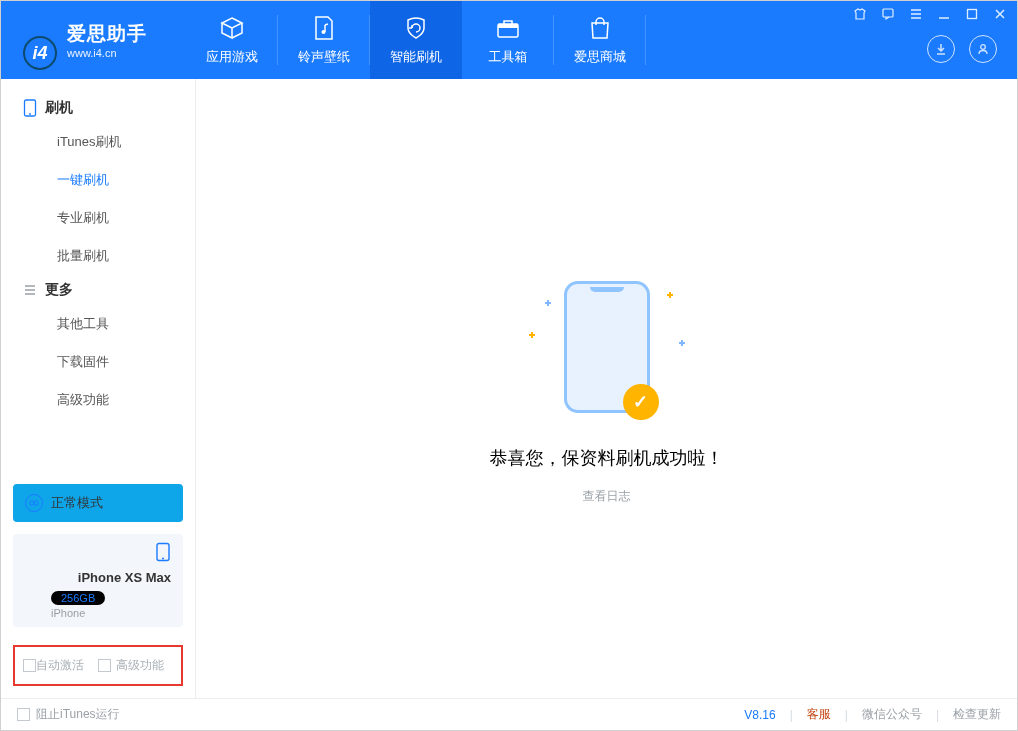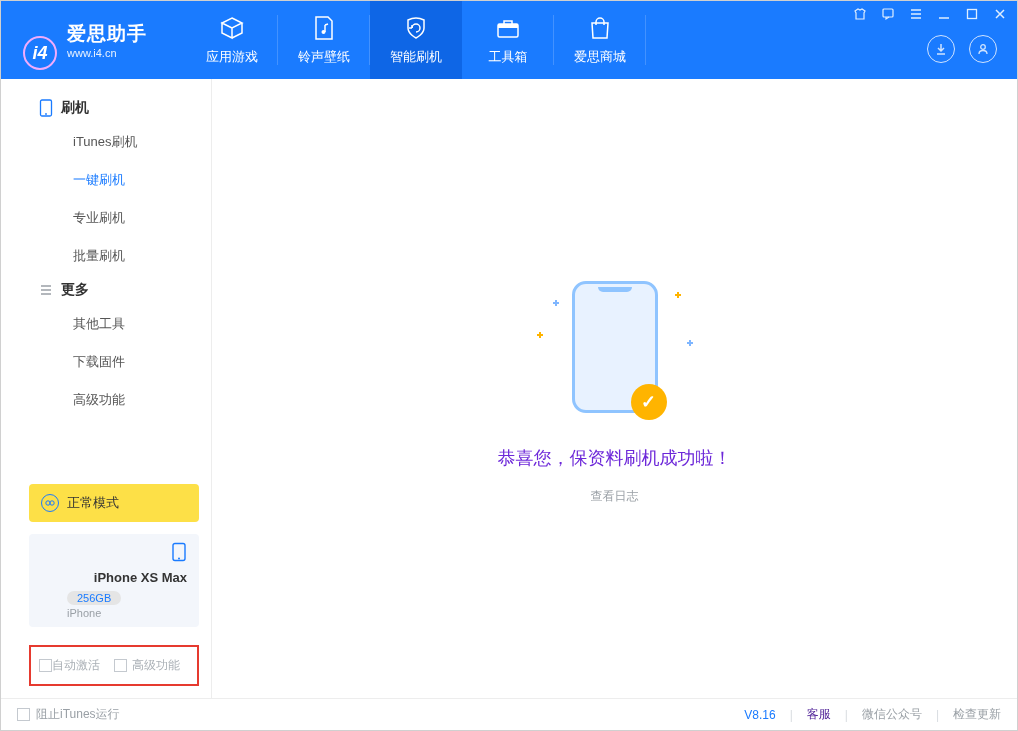--- a/index.html
+++ b/index.html
@@ -2,63 +2,63 @@
 <html><head>
 <meta charset="utf-8">
 <style>
   * { margin: 0; padding: 0; box-sizing: border-box; font-family: "Microsoft YaHei", Arial, sans-serif; }
   body { background: #fff; }
   .window { width: 1018px; height: 731px; border: 1px solid #d0d0d0; display: flex; flex-direction: column; position: relative; margin: 0 auto; background: #fff; }
 
   
   .header { height: 78px; background: #1a7bff; display: flex; align-items: stretch; color: #fff; position: relative; }
   .logo { display: flex; align-items: center; padding: 0 20px 0 22px; min-width: 185px; }
-  .logo-badge { width: 34px; height: 34px; border: 2px solid #f0abfc; border-radius: 50%; display: flex; align-items: center; justify-content: center; font-size: 18px; font-weight: 700; font-style: italic; margin-right: 10px; margin-top: 26px; }
+  .logo-badge { width: 34px; height: 34px; border: 2px solid #0c4a6e; border-radius: 50%; display: flex; align-items: center; justify-content: center; font-size: 18px; font-weight: 700; font-style: italic; margin-right: 10px; margin-top: 26px; }
   .logo-text .title { font-size: 19px; font-weight: 600; letter-spacing: 1px; }
   .logo-text .subtitle { font-size: 11px; opacity: .9; }
   .tabs { display: flex; }
   .tab { width: 92px; display: flex; flex-direction: column; align-items: center; justify-content: center; font-size: 13px; cursor: pointer; position: relative; gap: 6px; }
   .tab .tab-icon { display: flex; align-items: center; justify-content: center; height: 28px; }
   .tab.active { background: #0e66e6; }
   .tab:not(.active)::after { content: ""; position: absolute; right: 0; top: 14px; bottom: 14px; width: 1px; background: rgba(255,255,255,.18); }
 
   .win-controls-top { position: absolute; top: 6px; right: 10px; display: flex; gap: 14px; align-items: center; }
   .win-controls-top span { cursor: pointer; display: inline-flex; font-size: 13px; color: #dfeeff; align-items: center; }
   .win-controls-mid { position: absolute; right: 20px; top: 34px; display: flex; gap: 14px; }
   .circle-btn { width: 28px; height: 28px; border: 1.5px solid #cfe3ff; border-radius: 50%; display: flex; align-items: center; justify-content: center; color: #cfe3ff; cursor: pointer; }
 
   
-  .body { flex: 1; display: flex; min-height: 0; padding-left: 16px; }
+  .body { flex: 1; display: flex; min-height: 0; }
   .sidebar { width: 195px; border-right: 1px solid #ededed; display: flex; flex-direction: column; padding-top: 14px; }
   .side-section { padding: 6px 0 6px 22px; display: flex; align-items: center; font-size: 14px; color: #333; font-weight: 600; gap: 8px; }
   .side-items { }
   .side-item { padding: 10px 0 10px 56px; font-size: 13px; color: #555; cursor: pointer; }
   .side-item.active { color: #1a7bff; }
   .side-spacer { flex: 1; }
-  .side-card { margin: 8px 12px; background: #fde047; border-radius: 4px; padding: 10px 12px; display: flex; align-items: center; gap: 8px; font-size: 13px; color: #333; }
+  .side-card { margin: 8px 12px; background: #0ea5e9; border-radius: 4px; padding: 10px 12px; display: flex; align-items: center; gap: 8px; font-size: 13px; color: #333; }
   .side-card .icon-circle { width: 18px; height: 18px; border: 1.5px solid #1a7bff; border-radius: 50%; display: flex; align-items: center; justify-content: center; color: #1a7bff; font-size: 10px; }
   .device-card { margin: 4px 12px 10px; background: #f3f6fb; border-radius: 4px; padding: 8px 12px 8px; }
   .device-card .dev-row1 { display: flex; align-items: flex-end; gap: 8px; font-size: 13px; color: #333; font-weight: 600; flex-direction: column; }
-  .device-card .storage { display: inline-block; margin: 6px 0 2px 26px; background: #e5e5e5; color: #1a7bff; border-radius: 10px; padding: 1px 10px; font-size: 11px; }
+  .device-card .storage { display: inline-block; margin: 6px 0 2px 26px; background: #000000; color: #1a7bff; border-radius: 10px; padding: 1px 10px; font-size: 11px; }
   .device-card .devtype { margin-left: 26px; font-size: 11px; color: #9aa0a6; }
 
   .options-box { margin: 8px 12px 12px; border: 2px solid #e63a2f; padding: 10px 8px; display: flex; gap: 14px; align-items: center; font-size: 12px; color: #aab0b6; }
   .chk { width: 13px; height: 13px; border: 1px solid #c4c9cf; display: inline-block; vertical-align: middle; }
 
   .main { flex: 1; display: flex; flex-direction: column; align-items: center; justify-content: center; gap: 18px; color: #333; }
   .phone-illus { width: 86px; height: 132px; border: 3px solid #8fc4ff; border-radius: 14px; background: #e8f2ff; position: relative; }
   .phone-illus .notch { position: absolute; top: 3px; left: 50%; transform: translateX(-50%); width: 34px; height: 5px; background: #8fc4ff; border-radius: 0 0 5px 5px; }
   .phone-illus .check { position: absolute; bottom: -10px; right: -12px; width: 36px; height: 36px; border-radius: 50%; background: #ffb400; color: #fff; display: flex; align-items: center; justify-content: center; font-size: 18px; font-weight: 700; }
   .stars { position: relative; }
   .star { position: absolute; width: 6px; height: 6px; background: transparent; }
   .star::before, .star::after { content:""; position:absolute; background:#ffb400; }
   .star::before { left:2px; top:0; width:2px; height:6px; }
   .star::after  { left:0; top:2px; width:6px; height:2px; }
   .star.blue::before, .star.blue::after { background:#7fb6ff; }
-  .success-text { font-size: 18px; color: #6d28d9; margin-top: 6px; }
+  .success-text { font-size: 18px; color: #000000; margin-top: 6px; }
   .ok-btn { width: 150px; height: 36px; border: 1px solid #d7dbe0; background: #fff; color: #444; font-size: 14px; cursor: pointer; }
   .log-link { color: #9aa0a6; font-size: 12px; text-decoration: none; cursor: pointer; }
 
   
   .footer { height: 32px; border-top: 1px solid #ededed; display: flex; align-items: center; padding: 0 16px; font-size: 12px; color: #9aa0a6; gap: 4px; }
   .footer .left { display: flex; align-items: center; gap: 6px; }
   .footer .right { margin-left: auto; display: flex; align-items: center; gap: 14px; }
   .footer .sep { color: #d9dde1; }
   .footer .ver { color: #1a7bff; }
 
@@ -266,21 +266,21 @@
   <div class="footer">
     <div class="left">
       <label style="display:flex;align-items:center;gap:6px;cursor:pointer">
         <span class="chk"></span>
         <span>阻止iTunes运行</span>
       </label>
     </div>
     <div class="right">
       <span class="ver">V8.16</span>
       <span class="sep">|</span>
-      <a style="color:#4c1d95;cursor:pointer">客服</a>
+      <a style="color:#c2410c;cursor:pointer">客服</a>
       <span class="sep">|</span>
       <a style="color:#9aa0a6;cursor:pointer">微信公众号</a>
       <span class="sep">|</span>
       <a style="color:#9aa0a6;cursor:pointer">检查更新</a>
     </div>
   </div>
 
 </div>
 
 </body></html>

